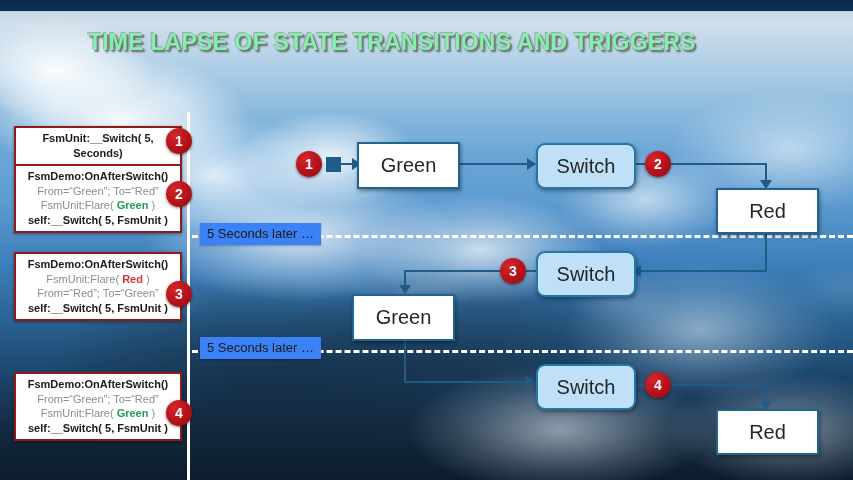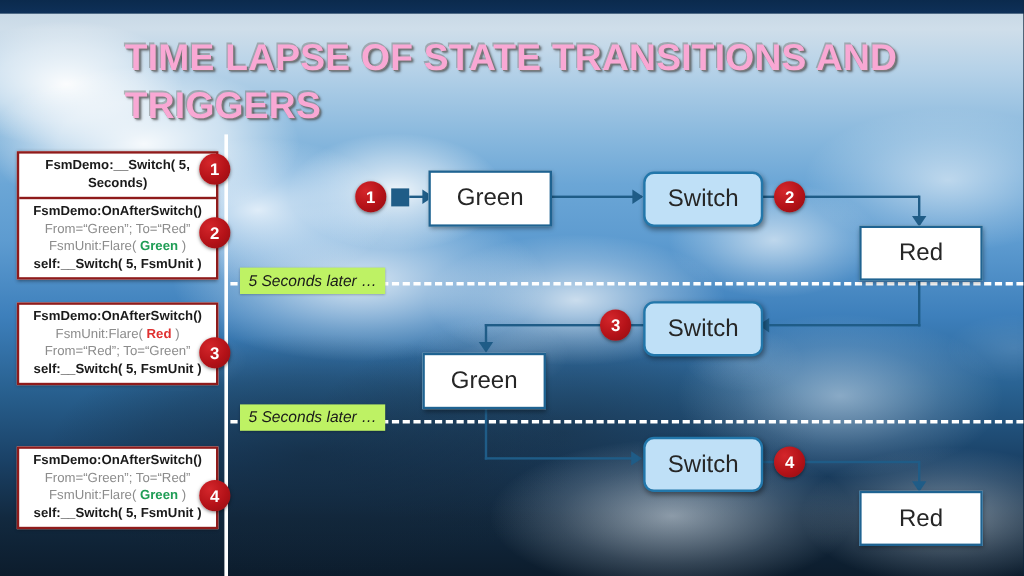--- a/index.html
+++ b/index.html
@@ -36,23 +36,23 @@
   }
   .bg-grain{position:absolute;inset:0;opacity:.35;
      background:
        radial-gradient(ellipse 90px 45px at 410px 295px, rgba(255,255,255,.5), rgba(255,255,255,0) 72%),
        radial-gradient(ellipse 70px 38px at 620px 300px, rgba(255,255,255,.35), rgba(255,255,255,0) 72%),
        radial-gradient(ellipse 80px 40px at 845px 290px, rgba(255,255,255,.3), rgba(255,255,255,0) 72%),
        radial-gradient(ellipse 80px 38px at 150px 300px, rgba(255,255,255,.3), rgba(255,255,255,0) 72%);}
   .topband{position:absolute;left:0;top:0;width:853px;height:11px;background:linear-gradient(to bottom,#0b2a4d,#0e3058);}
 
   
-  .title{position:absolute;left:104px;top:28px;width:700px;
-    font-size:31px;font-weight:bold;line-height:1.28;
-    color:#f9a8d4;letter-spacing:.2px;
+  .title{position:absolute;left:88px;top:28px;width:700px;
+    font-size:23px;font-weight:bold;line-height:1.28;
+    color:#86efac;letter-spacing:.2px;
     text-shadow: 1px 1px 0 #7a7a7a, 2px 2px 2px rgba(60,60,60,.75), -1px -1px 0 rgba(120,120,120,.5);}
 
   
   .divider{position:absolute;left:187px;top:112px;width:3px;height:368px;background:#ffffff;}
 
   
   .codebox{position:absolute;background:#ffffff;border:2px solid #8f1b1b;
      box-shadow:0 1px 3px rgba(0,0,0,.45);}
   .codebox .seg{padding:3px 6px 4px;}
   .codebox .seg + .seg{border-top:2px solid #8f1b1b;}
@@ -85,39 +85,39 @@
   .lnh{height:2px;}
   .lnv{width:2px;}
   .arw{position:absolute;width:0;height:0;z-index:3;}
   .arw-r{border-top:6px solid transparent;border-bottom:6px solid transparent;border-left:9px solid #1f5c87;}
   .arw-l{border-top:6px solid transparent;border-bottom:6px solid transparent;border-right:9px solid #1f5c87;}
   .arw-d{border-left:6px solid transparent;border-right:6px solid transparent;border-top:9px solid #1f5c87;}
   .startsq{position:absolute;width:15px;height:15px;background:#1f5c87;z-index:4;}
 
   
   .dashline{position:absolute;height:0;border-top:3px dashed #ffffff;z-index:2;}
-  .timelbl{position:absolute;background:#bef264;color:#1a1a1a;font-size:13px;
-     padding:3px 7px 4px;white-space:nowrap;z-index:5;box-shadow:0 1px 2px rgba(0,0,0,.3);font-style:italic;}
+  .timelbl{position:absolute;background:#3b82f6;color:#1a1a1a;font-size:13px;
+     padding:3px 7px 4px;white-space:nowrap;z-index:5;box-shadow:0 1px 2px rgba(0,0,0,.3);}
 </style>
 </head>
 <body>
 
 <div class="slide">
 
   <div class="bg"></div>
   <div class="bg-grain"></div>
   <div class="topband"></div>
 
   <div class="title">TIME LAPSE OF STATE TRANSITIONS AND TRIGGERS</div>
 
   <div class="divider"></div>
 
   <div class="codebox" id="box1">
     <div class="seg">
-      <span class="cl hd">FsmDemo:__Switch( 5,</span>
+      <span class="cl hd">FsmUnit:__Switch( 5,</span>
       <span class="cl hd">Seconds)</span>
     </div>
     <div class="seg">
       <span class="cl hd">FsmDemo:OnAfterSwitch()</span>
       <span class="cl dim">From=“Green”; To=“Red”</span>
       <span class="cl dim"><span>FsmUnit:Flare( </span><span class="tok-green">Green</span><span> )</span></span>
       <span class="cl foot">self:__Switch( 5, FsmUnit )</span>
     </div>
   </div>
   <div class="badge" style="left:166px;top:128px;">1</div>

